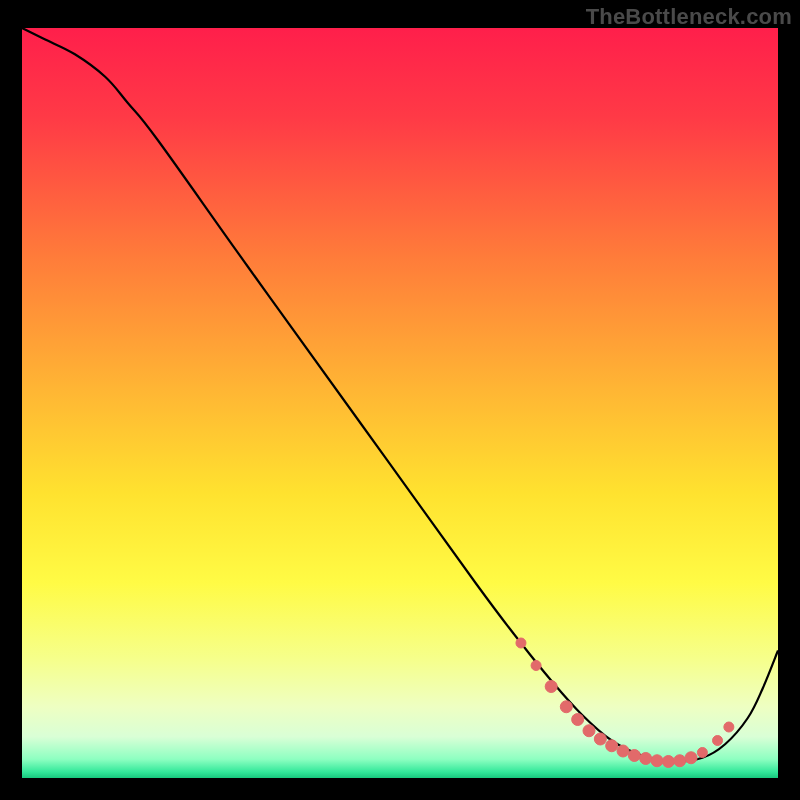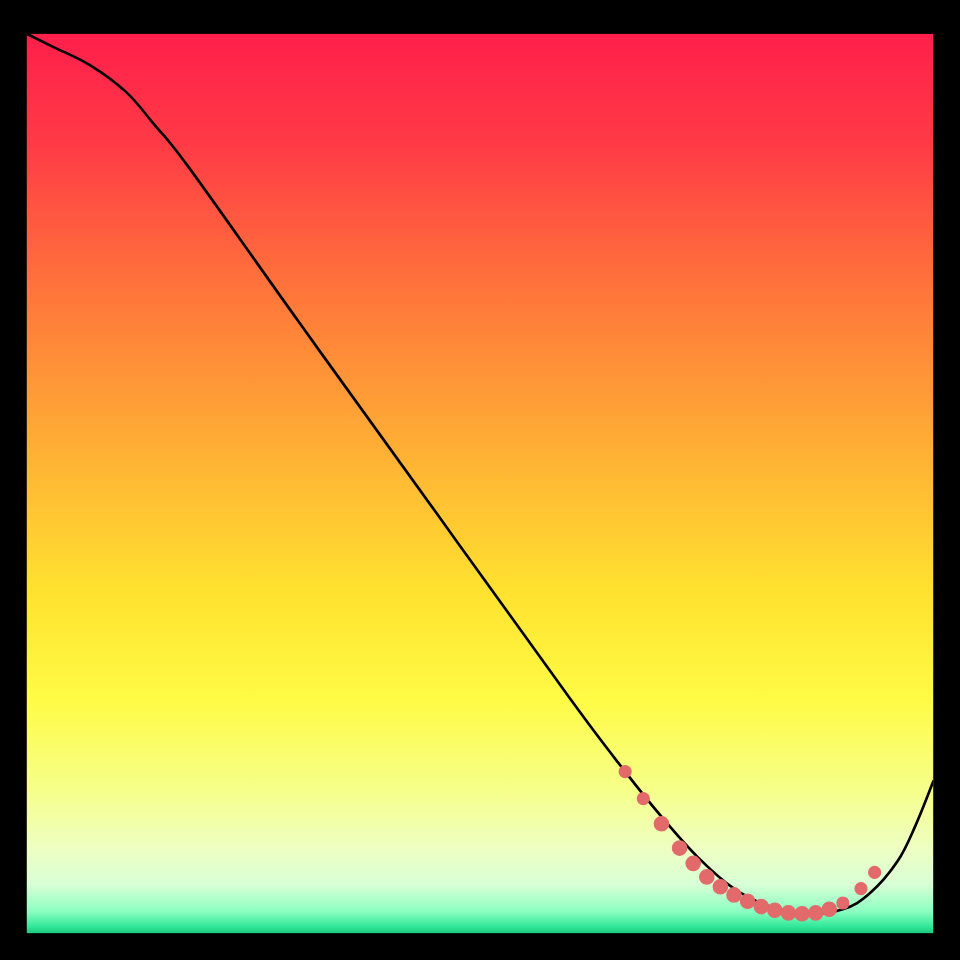--- a/index.html
+++ b/index.html
@@ -47,20 +47,21 @@
   }
   .marker {
     fill: #e26a6a;
     stroke: #e26a6a;
   }
 </style>
 </head>
 <body>
 
 <div class="frame">
+  <div class="watermark">TheBottleneck.com</div>
   <div class="plot-area">
     <svg id="chart-svg" viewBox="0 0 756 750" preserveAspectRatio="none">
       <defs>
         <linearGradient id="bgGrad" x1="0" y1="0" x2="0" y2="1">
             <stop offset="0.00%" stop-color="#ff1f4b"></stop>
             <stop offset="12.00%" stop-color="#ff3a46"></stop>
             <stop offset="30.00%" stop-color="#ff7a3a"></stop>
             <stop offset="48.00%" stop-color="#ffb534"></stop>
             <stop offset="62.00%" stop-color="#ffe22f"></stop>
             <stop offset="74.00%" stop-color="#fffb45"></stop>

